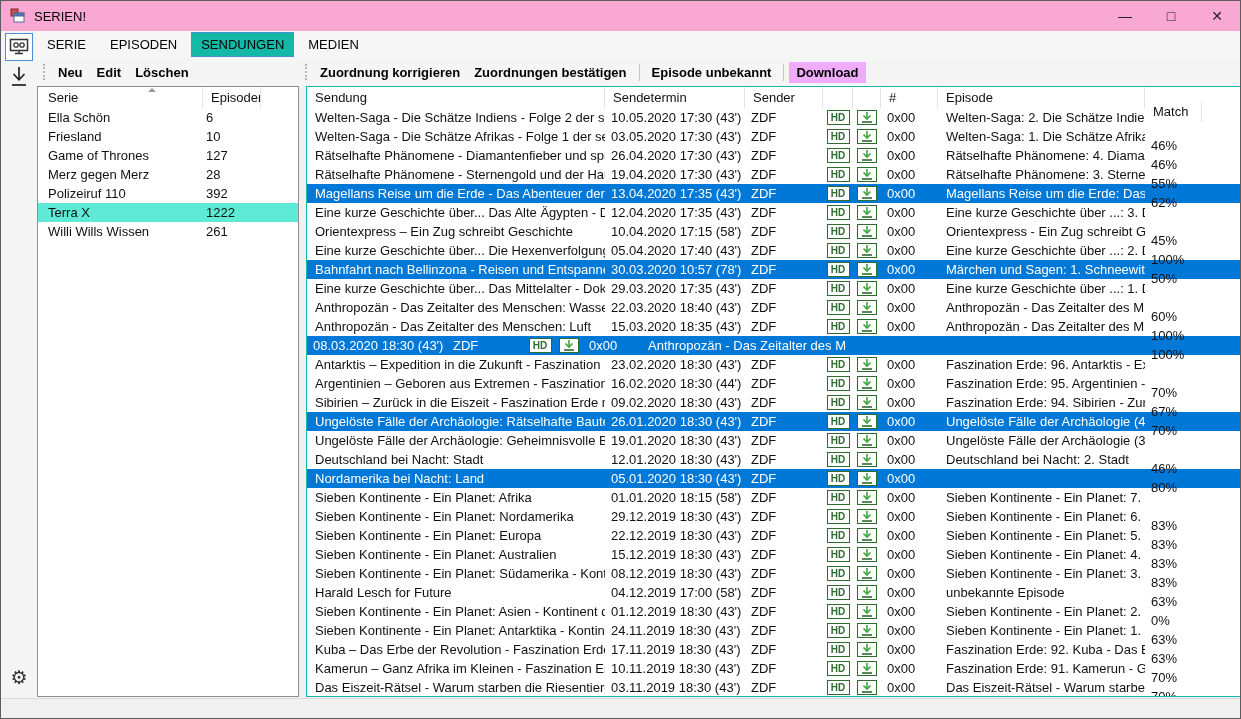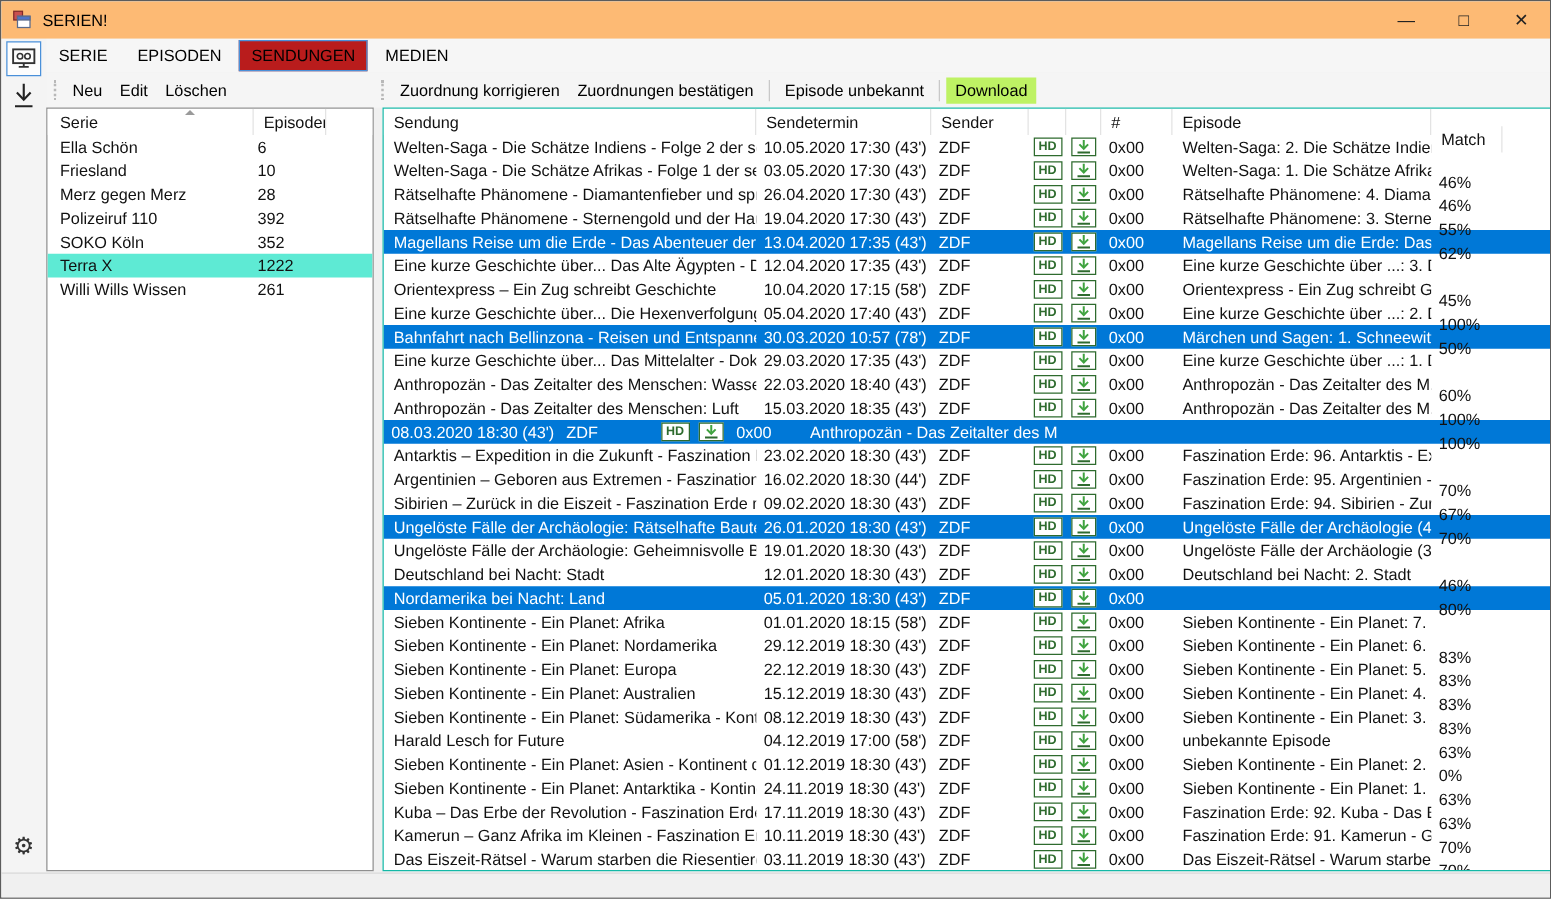--- a/index.html
+++ b/index.html
@@ -1,38 +1,38 @@
 <!DOCTYPE html>
 <html><head>
 <meta charset="utf-8">
 <style>
   * { box-sizing: border-box; margin: 0; padding: 0; }
   html,body { width:1241px; height:719px; }
   body { font-family:"Liberation Sans","DejaVu Sans",sans-serif; background:#f0f0f0; color:#111; }
   .window { position:relative; width:1241px; height:719px; background:#f0f0f0; border:1px solid #5c5c5c; overflow:hidden; }
 
   
-  .titlebar { position:absolute; left:0; top:0; right:0; height:30px; background:#fdba74; display:flex; align-items:center; }
+  .titlebar { position:absolute; left:0; top:0; right:0; height:30px; background:#f9a8d4; display:flex; align-items:center; }
   .app-icon { margin-left:9px; width:16px; height:16px; flex:0 0 auto; }
   .title-text { margin-left:8px; font-size:13px; color:#000; }
   .win-controls { margin-left:auto; display:flex; height:100%; }
   .win-btn { width:46px; display:flex; align-items:center; justify-content:center; font-size:14px; color:#222; cursor:default; }
 
   
   .menubar { position:absolute; left:36px; top:30px; right:0; height:27px; background:#f6f6f6; display:flex; align-items:center; }
   .menu-item { font-size:13px; padding:4px 9px; margin-right:4px; color:#000; border:1px solid transparent; }
-  .menu-item.active { border:1px solid #4a90d9; background:#b91c1c; }
+  .menu-item.active { border:1px solid #4a90d9; background:#14b8a6; }
 
   
-  .toolbar-row { position:absolute; left:36px; top:57px; right:0; height:28px; background:#f5f5f5; display:flex; align-items:center; }
+  .toolbar-row { position:absolute; left:36px; top:57px; right:0; height:28px; background:#f5f5f5; display:flex; align-items:center;font-weight:bold; }
   .toolbar { display:flex; align-items:center; height:100%; }
   .toolbar.tb1 { width:262px; }
   .grip { width:2px; height:16px; border-left:2px dotted #b8b8b8; margin:0 6px 0 6px; }
   .tb-item { font-size:13px; padding:3px 7px; white-space:nowrap; color:#000; }
-  .tb-item.hl { background:#bef264; color:#000; }
+  .tb-item.hl { background:#f0abfc; color:#000; }
   .tb-sepline { width:1px; height:17px; background:#c8c8c8; margin:0 5px; }
 
   
   .left-strip { position:absolute; left:0; top:30px; width:36px; bottom:20px; background:#f4f4f4; }
   .strip-btn { width:28px; height:28px; margin:2px 0 0 4px; display:flex; align-items:center; justify-content:center; }
   .strip-btn.checked { border:1px solid #4a90d9; background:#fdfdfd; }
   .gear-btn { position:absolute; left:5px; bottom:8px; width:26px; height:26px; display:flex; align-items:center; justify-content:center; font-size:19px; color:#333; }
 
   
   .series-panel { position:absolute; left:36px; top:85px; width:262px; bottom:21px; background:#fff; border:1px solid #8f8f8f; overflow:hidden; }
@@ -154,30 +154,30 @@
 
     <div class="row">
           <div class="cell s-col1">Ella Schön</div>
           <div class="cell s-col2">6</div>
         </div>
         <div class="row">
           <div class="cell s-col1">Friesland</div>
           <div class="cell s-col2">10</div>
         </div>
         <div class="row">
+          <div class="cell s-col1">Game of Thrones</div>
+          <div class="cell s-col2">127</div>
+        </div>
+        <div class="row">
           <div class="cell s-col1">Merz gegen Merz</div>
           <div class="cell s-col2">28</div>
         </div>
         <div class="row">
           <div class="cell s-col1">Polizeiruf 110</div>
           <div class="cell s-col2">392</div>
-        </div>
-        <div class="row">
-          <div class="cell s-col1">SOKO Köln</div>
-          <div class="cell s-col2">352</div>
         </div>
         <div class="row" style="background: #5eead4;">
           <div class="cell s-col1">Terra X</div>
           <div class="cell s-col2">1222</div>
         </div>
         <div class="row">
           <div class="cell s-col1">Willi Wills Wissen</div>
           <div class="cell s-col2">261</div>
         </div>
       </div>

